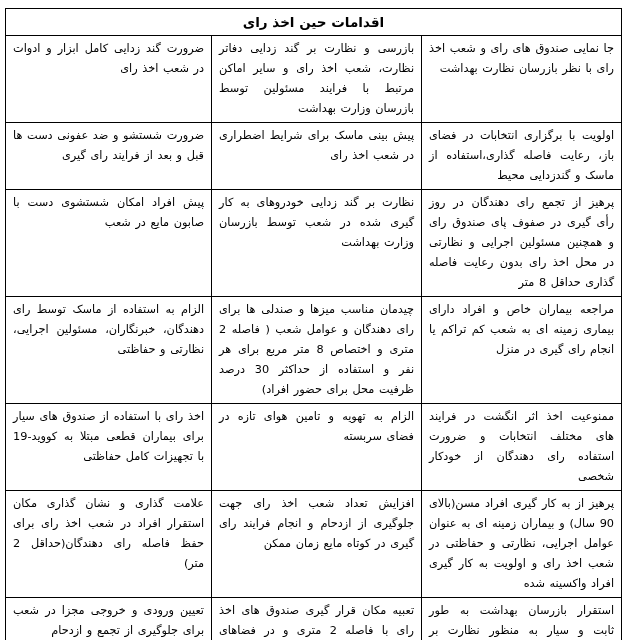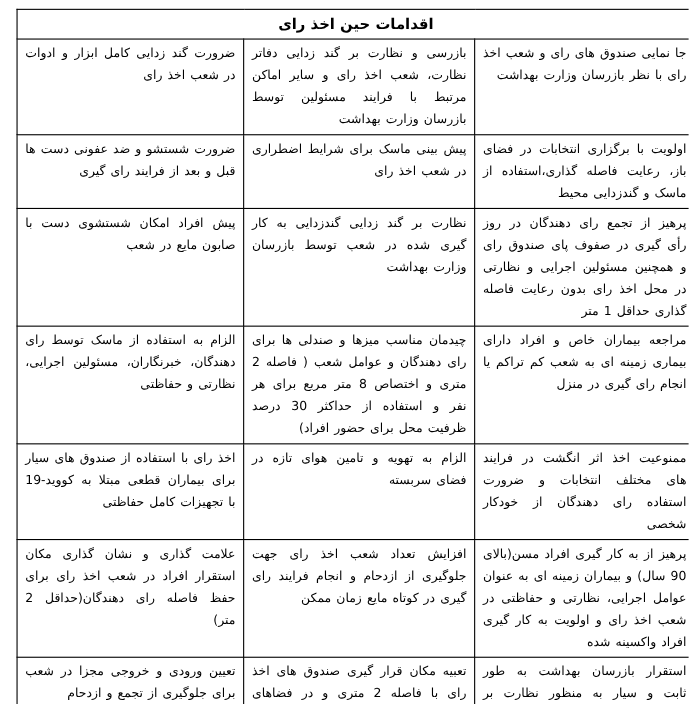--- a/index.html
+++ b/index.html
@@ -9,21 +9,21 @@
     width: 626px;
     height: 640px;
     overflow: hidden;
     font-family: "DejaVu Sans", sans-serif;
   }
   .page {
     width: 626px;
     height: 640px;
     background: #ffffff;
     box-sizing: border-box;
-    padding: 8px 5px 0 15px;
+    padding: 8px 5px 0 5px;
   }
   table.protocol {
     border-collapse: collapse;
     width: 616px;
     direction: rtl;
     table-layout: fixed;
     background: #ffffff;
   }
   table.protocol col.c1 { width: 200px; }
   table.protocol col.c2 { width: 210px; }
@@ -67,32 +67,32 @@
         <col class="c2">
         <col class="c3">
     </colgroup>
     <thead>
       <tr>
         <th class="title-cell" colspan="3">اقدامات حین اخذ رای</th>
       </tr>
     </thead>
     <tbody>
       <tr class="r1">
-        <td>جا نمایی صندوق های رای و شعب اخذ رای با نظر بازرسان وزارت بهداشت</td>
+        <td>جا نمایی صندوق های رای و شعب اخذ رای با نظر بازرسان نظارت بهداشت</td>
         <td>بازرسی و نظارت بر گند زدایی دفاتر نظارت، شعب اخذ رای و سایر اماکن مرتبط با فرایند مسئولین توسط بازرسان وزارت بهداشت</td>
         <td>ضرورت گند زدایی کامل ابزار و ادوات در شعب اخذ رای</td>
       </tr>
       <tr class="r2">
         <td>اولویت با برگزاری انتخابات در فضای باز، رعایت فاصله گذاری،استفاده از ماسک و گندزدایی محیط</td>
         <td>پیش بینی ماسک برای شرایط اضطراری در شعب اخذ رای</td>
         <td>ضرورت شستشو و ضد عفونی دست ها قبل و بعد از فرایند رای گیری</td>
       </tr>
       <tr class="r3">
-        <td>پرهیز از تجمع رای دهندگان در روز رأی گیری در صفوف پای صندوق رای و همچنین مسئولین اجرایی و نظارتی در محل اخذ رای بدون رعایت فاصله گذاری حداقل 1 متر</td>
-        <td>نظارت بر گند زدایی گندزدایی به کار گیری شده در شعب توسط بازرسان وزارت بهداشت</td>
+        <td>پرهیز از تجمع رای دهندگان در روز رأی گیری در صفوف پای صندوق رای و همچنین مسئولین اجرایی و نظارتی در محل اخذ رای بدون رعایت فاصله گذاری حداقل 8 متر</td>
+        <td>نظارت بر گند زدایی خودروهای به کار گیری شده در شعب توسط بازرسان وزارت بهداشت</td>
         <td>پیش افراد امکان شستشوی دست با صابون مایع در شعب</td>
       </tr>
       <tr class="r4">
         <td>مراجعه بیماران خاص و افراد دارای بیماری زمینه ای به شعب کم تراکم یا انجام رای گیری در منزل</td>
         <td>چیدمان مناسب میزها و صندلی ها برای رای دهندگان و عوامل شعب ( فاصله 2 متری و اختصاص 8 متر مربع برای هر نفر و استفاده از حداکثر 30 درصد ظرفیت محل برای حضور افراد)</td>
         <td>الزام به استفاده از ماسک توسط رای دهندگان، خبرنگاران، مسئولین اجرایی، نظارتی و حفاظتی</td>
       </tr>
       <tr class="r5">
         <td>ممنوعیت اخذ اثر انگشت در فرایند های مختلف انتخابات و ضرورت استفاده رای دهندگان از خودکار شخصی</td>
         <td>الزام به تهویه و تامین هوای تازه در فضای سربسته</td>

